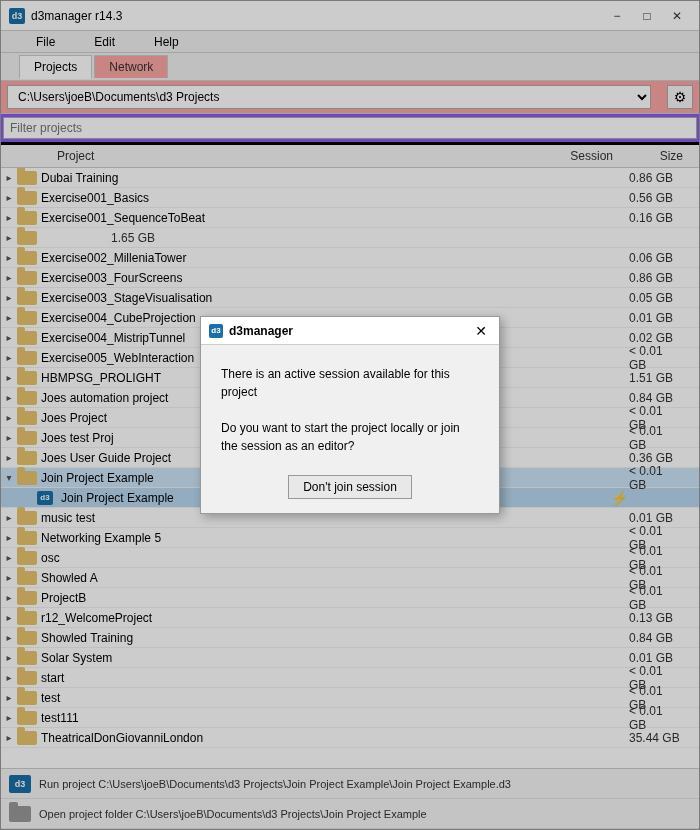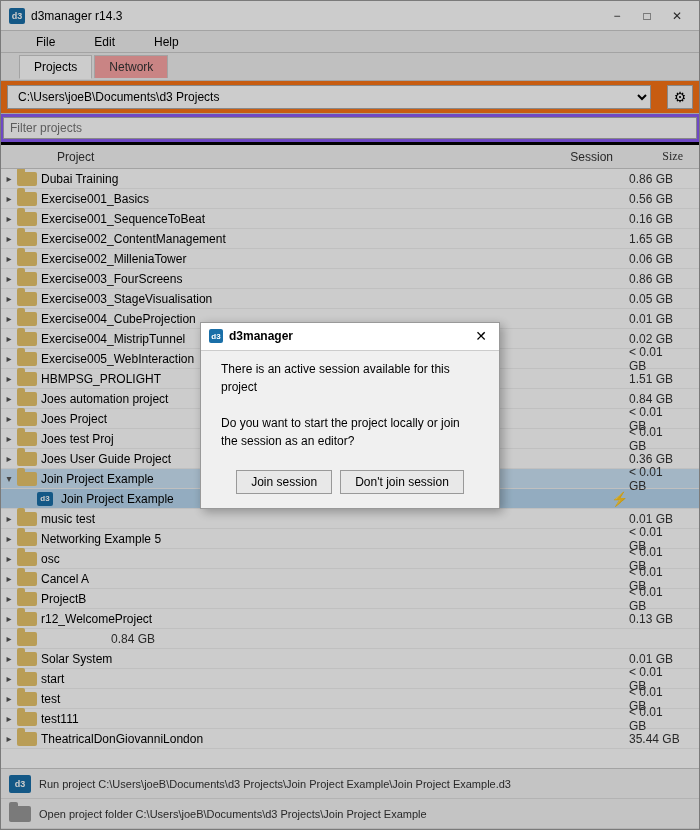--- a/index.html
+++ b/index.html
@@ -94,21 +94,21 @@
       background: #fca5a5;
       color: #333;
     }
     .tab.active {
       background: #fff;
       border-bottom: 1px solid #fff;
       margin-bottom: -1px;
       color: #000;
     }
     .toolbar {
-      background: #f97316;
+      background: #fca5a5;
       padding: 4px 6px;
       display: flex;
       align-items: center;
       gap: 16px;
       border-bottom: 1px solid #ccc;
     }
     .path-dropdown {
       flex: 1;
       height: 24px;
       border: 1px solid #aaa;
@@ -143,21 +143,21 @@
       display: flex;
       background: #f5f5f5;
       border-bottom: 1px solid #ccc;
       padding: 2px 16px;
       align-items: center;
     }
     .col-expander { width: 16px; }
     .col-icon { width: 24px; }
     .col-name { flex: 1; padding-left: 2px; }
     .col-session { width: 70px; text-align: right; }
-    .col-size { width: 70px; text-align: right; padding-right: 4px; font-family: Liberation Serif, serif; }
+    .col-size { width: 70px; text-align: right; padding-right: 4px; }
     .th {
       font-size: 12px;
       color: #333;
       font-weight: normal;
       padding: 2px 0;
     }
     .project-list {
       flex: 1;
       overflow-y: scroll;
       background: #fff;
@@ -329,21 +329,21 @@
       height: 20px;
       border: none;
       background: transparent;
       cursor: pointer;
       font-size: 14px;
       display: flex;
       align-items: center;
       justify-content: center;
     }
     .dialog-body {
-      padding: 9px 20px 14px;
+      padding: 20px 20px 14px;
     }
     .dialog-message {
       font-size: 12px;
       color: #000;
       line-height: 1.5;
       margin-bottom: 20px;
     }
     .dialog-buttons {
       display: flex;
       gap: 8px;
@@ -437,21 +437,20 @@
         </div>
         <div class="row-name">Exercise001_SequenceToBeat</div>
         <div class="row-session"></div>
         <div class="row-size">0.16 GB</div>
       </div>
       <div class="project-row">
         <div class="expander">▸</div>
         <div style="padding-left: 0px; display: flex; align-items: center; width: 24px; min-width: 24px;">
           <div class="folder-icon"></div>
         </div>
-        <div class="row-name">Exercise002_ContentManagement</div>
         <div class="row-session"></div>
         <div class="row-size">1.65 GB</div>
       </div>
       <div class="project-row">
         <div class="expander">▸</div>
         <div style="padding-left: 0px; display: flex; align-items: center; width: 24px; min-width: 24px;">
           <div class="folder-icon"></div>
         </div>
         <div class="row-name">Exercise002_MilleniaTower</div>
         <div class="row-session"></div>
@@ -590,21 +589,21 @@
         </div>
         <div class="row-name">osc</div>
         <div class="row-session"></div>
         <div class="row-size">&lt; 0.01 GB</div>
       </div>
       <div class="project-row">
         <div class="expander">▸</div>
         <div style="padding-left: 0px; display: flex; align-items: center; width: 24px; min-width: 24px;">
           <div class="folder-icon"></div>
         </div>
-        <div class="row-name">Cancel A</div>
+        <div class="row-name">Showled A</div>
         <div class="row-session"></div>
         <div class="row-size">&lt; 0.01 GB</div>
       </div>
       <div class="project-row">
         <div class="expander">▸</div>
         <div style="padding-left: 0px; display: flex; align-items: center; width: 24px; min-width: 24px;">
           <div class="folder-icon"></div>
         </div>
         <div class="row-name">ProjectB</div>
         <div class="row-session"></div>
@@ -617,20 +616,21 @@
         </div>
         <div class="row-name">r12_WelcomeProject</div>
         <div class="row-session"></div>
         <div class="row-size">0.13 GB</div>
       </div>
       <div class="project-row">
         <div class="expander">▸</div>
         <div style="padding-left: 0px; display: flex; align-items: center; width: 24px; min-width: 24px;">
           <div class="folder-icon"></div>
         </div>
+        <div class="row-name">Showled Training</div>
         <div class="row-session"></div>
         <div class="row-size">0.84 GB</div>
       </div>
       <div class="project-row">
         <div class="expander">▸</div>
         <div style="padding-left: 0px; display: flex; align-items: center; width: 24px; min-width: 24px;">
           <div class="folder-icon"></div>
         </div>
         <div class="row-name">Solar System</div>
         <div class="row-session"></div>
@@ -693,18 +693,17 @@
       <span class="dialog-title-text">d3manager</span>
       <button class="dialog-close">✕</button>
     </div>
     <div class="dialog-body">
       <div class="dialog-message">
         <div>There is an active session available for this project</div>
         <br>
         <div>Do you want to start the project locally or join the session as an editor?</div>
       </div>
       <div class="dialog-buttons">
-        <button class="dialog-btn primary">Join session</button>
         <button class="dialog-btn">Don't join session</button>
       </div>
     </div>
   </div>
 </div>
 
 </body></html>

